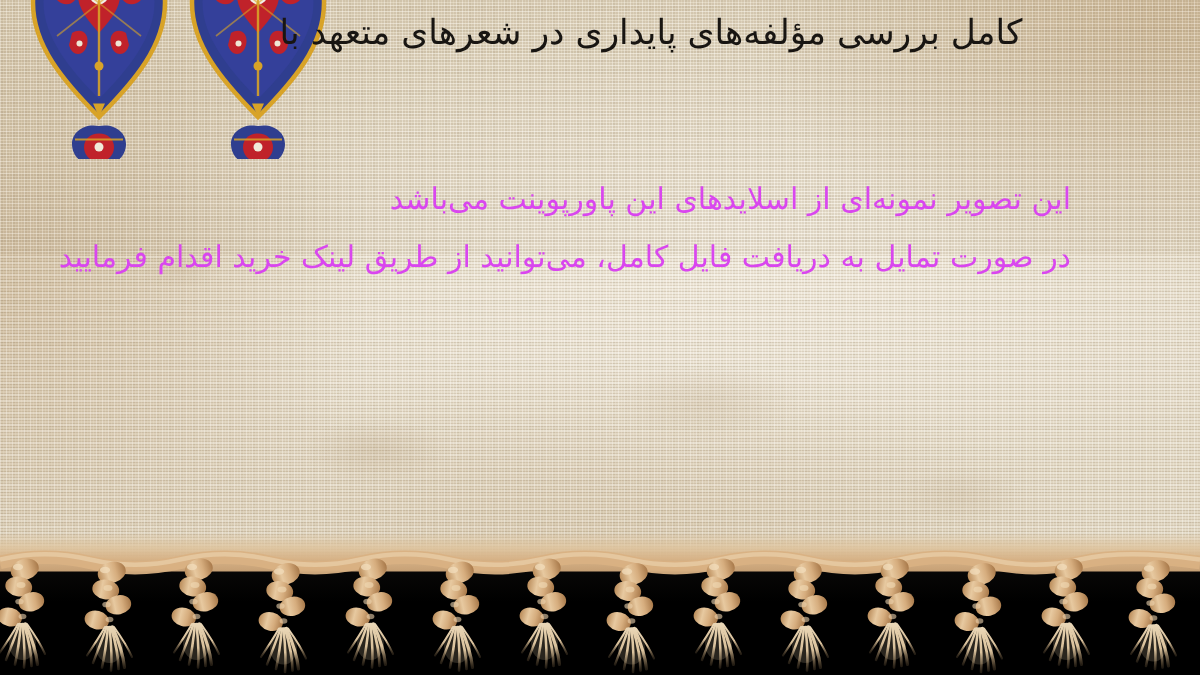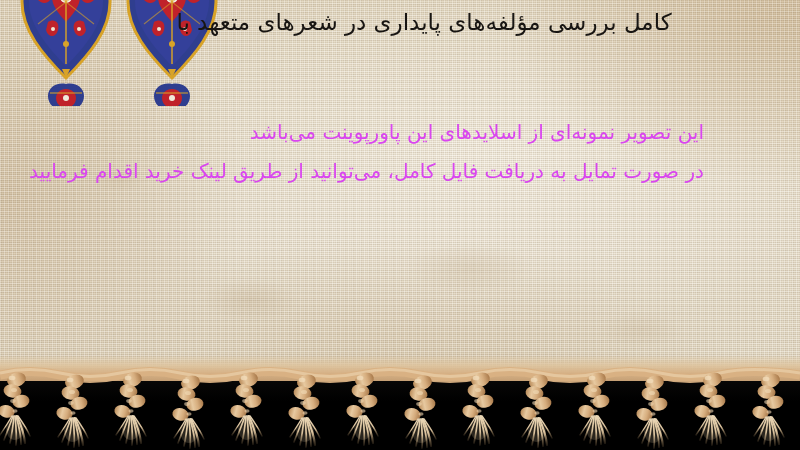--- a/index.html
+++ b/index.html
@@ -61,21 +61,21 @@
     background:
       radial-gradient(ellipse 70px 30px at 250px 300px, rgba(173,147,110,0.18), rgba(0,0,0,0) 70%),
       radial-gradient(ellipse 90px 36px at 470px 268px, rgba(173,147,110,0.15), rgba(0,0,0,0) 70%),
       radial-gradient(ellipse 60px 26px at 640px 330px, rgba(173,147,110,0.13), rgba(0,0,0,0) 70%),
       radial-gradient(ellipse 40px 18px at 120px 180px, rgba(173,147,110,0.12), rgba(0,0,0,0) 70%);
   }
 
   
   .text-layer {
     position: absolute;
-    left: 0; top: 0;
+    left: 10px; top: 0;
     width: 716px; height: 392px;
     direction: rtl;
   }
   .title {
     position: absolute;
     top: 4px;
     right: 12px;
     width: 560px;
     text-align: center;
     color: #181512;

